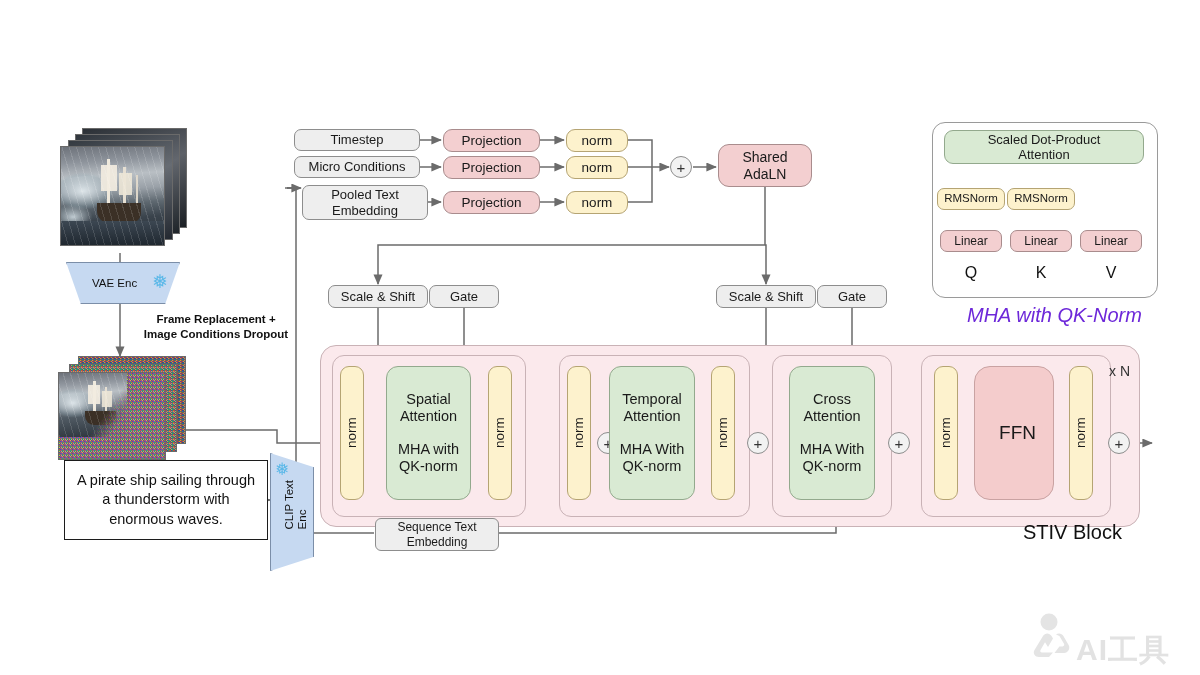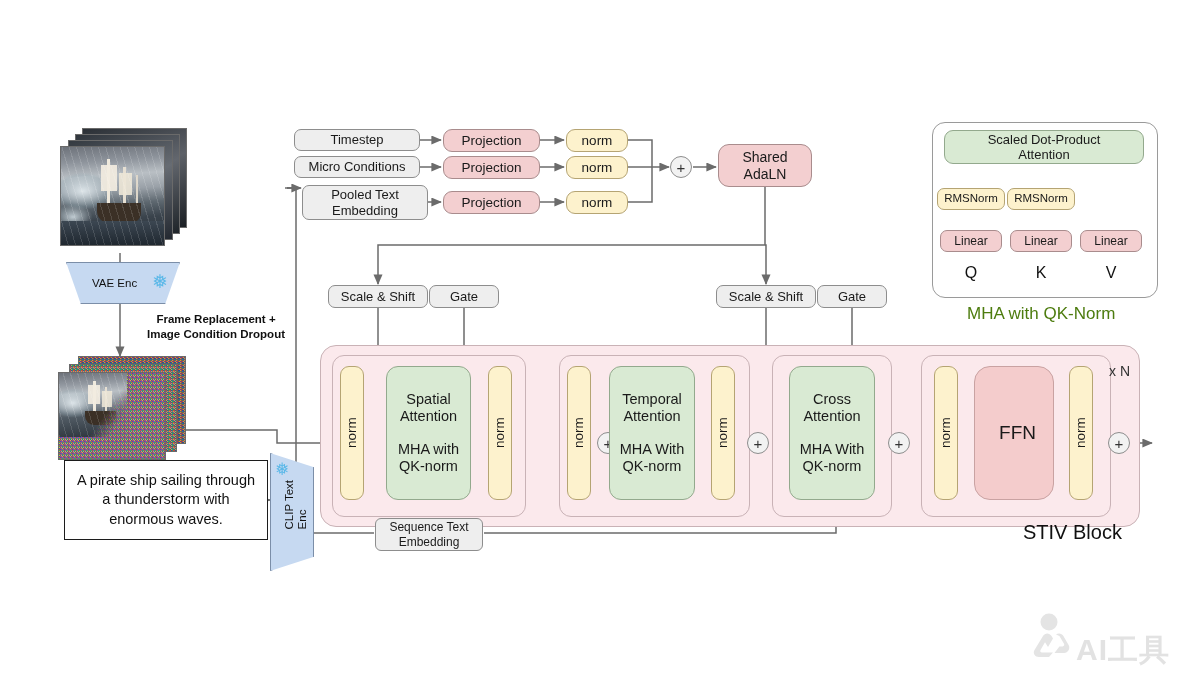--- a/index.html
+++ b/index.html
@@ -40,21 +40,21 @@
   .stiv-inner{
     position:absolute;background:#fbe9ec;border:1px solid #c9b2b6;border-radius:12px;
   }
   .stiv-label{position:absolute;font-size:20px;color:#111;}
   .xn{position:absolute;font-size:14px;color:#333;}
 
   
   .mha-panel{
     position:absolute;background:#ffffff;border:1px solid #9a9a9a;border-radius:13px;
   }
-  .mha-caption{position:absolute;font-size:17px;color:#4d7c0f;}
+  .mha-caption{position:absolute;font-size:20px;color:#6d28d9;font-style:italic;}
 
   
   .trap-h{
     position:absolute;background:#c6d9f1;border:1px solid #7b8ea8;
     clip-path:polygon(0% 0%,100% 0%,87% 100%,13% 100%);
     display:flex;align-items:center;justify-content:center;
   }
   .trap-v{
     position:absolute;background:#c6d9f1;border:1px solid #7b8ea8;
     clip-path:polygon(0% 0%,100% 12%,100% 88%,0% 100%);
@@ -210,21 +210,21 @@
       <div style="position:absolute;left:0;top:0;width:105px;height:100px;background:repeating-linear-gradient(74deg,rgba(255,255,255,.13) 0 1px,transparent 1px 7px);"></div>
     </div>
   </div>
 
   <div class="trap-h" style="left:66px;top:262px;width:112px;height:40px;"></div>
   <div class="trap-label" style="left:92px;top:277px;">VAE Enc</div>
   <div class="snow" style="left:152px;top:272px;">❅</div>
 
   <div class="anno" style="left:126px;top:312px;width:180px;">
     <div>Frame Replacement +</div>
-    <div>Image Condition Dropout</div>
+    <div>Image Conditions Dropout</div>
   </div>
 
   <div class="imgstack" style="left:58px;top:356px;width:135px;height:110px;">
     <div class="frame" style="left:20px;top:0;width:108px;height:88px;background:
       repeating-conic-gradient(from 0deg at 50% 50%,#6a3f8e 0% 6%,#2b8f5c 6% 12%,#c0452f 12% 18%,#1f4f9e 18% 24%,#d0a32a 24% 30%);background-size:4px 4px;"></div>
     <div class="frame" style="left:11px;top:8px;width:108px;height:88px;background:
       repeating-conic-gradient(from 20deg at 50% 50%,#7a4a9e 0% 6%,#2f9b66 6% 12%,#cc4b33 12% 18%,#2355a8 18% 24%,#dbae2e 24% 30%);background-size:4px 4px;"></div>
     <div class="frame" style="left:0px;top:16px;width:108px;height:88px;background:
       repeating-conic-gradient(from 40deg at 50% 50%,#854fa8 0% 6%,#34a571 6% 12%,#d6523a 12% 18%,#2a60b5 18% 24%,#e4b833 24% 30%);background-size:4px 4px;">
       <div style="position:absolute;left:0;top:0;width:68px;height:64px;background:
@@ -320,21 +320,21 @@
   <div class="plus" style="left:888px;top:432px;">+</div>
 
   <div class="node yellow vtext" style="left:934px;top:366px;width:24px;height:134px;font-size:13.5px;">norm</div>
   <div class="node pinkbig" style="left:974px;top:366px;width:80px;height:134px;font-size:19px;">FFN</div>
   <div class="node yellow vtext" style="left:1069px;top:366px;width:24px;height:134px;font-size:13.5px;">norm</div>
   <div class="plus" style="left:1108px;top:432px;">+</div>
 
   <div class="xn" style="left:1109px;top:363px;">x N</div>
   <div class="stiv-label" style="left:1023px;top:521px;">STIV Block</div>
 
-  <div class="node grey" style="left:375px;top:518px;width:108px;height:33px;font-size:12px;flex-direction:column;border-radius:6px;">
+  <div class="node grey" style="left:375px;top:518px;width:124px;height:33px;font-size:12px;flex-direction:column;border-radius:6px;">
     <span>Sequence Text</span>
     <span>Embedding</span>
   </div>
 
   <div class="mha-panel" style="left:932px;top:122px;width:224px;height:174px;"></div>
 
   <div class="node green" style="left:944px;top:130px;width:200px;height:34px;font-size:13px;flex-direction:column;border-radius:9px;">
     <span>Scaled Dot-Product</span>
     <span>Attention</span>
   </div>

